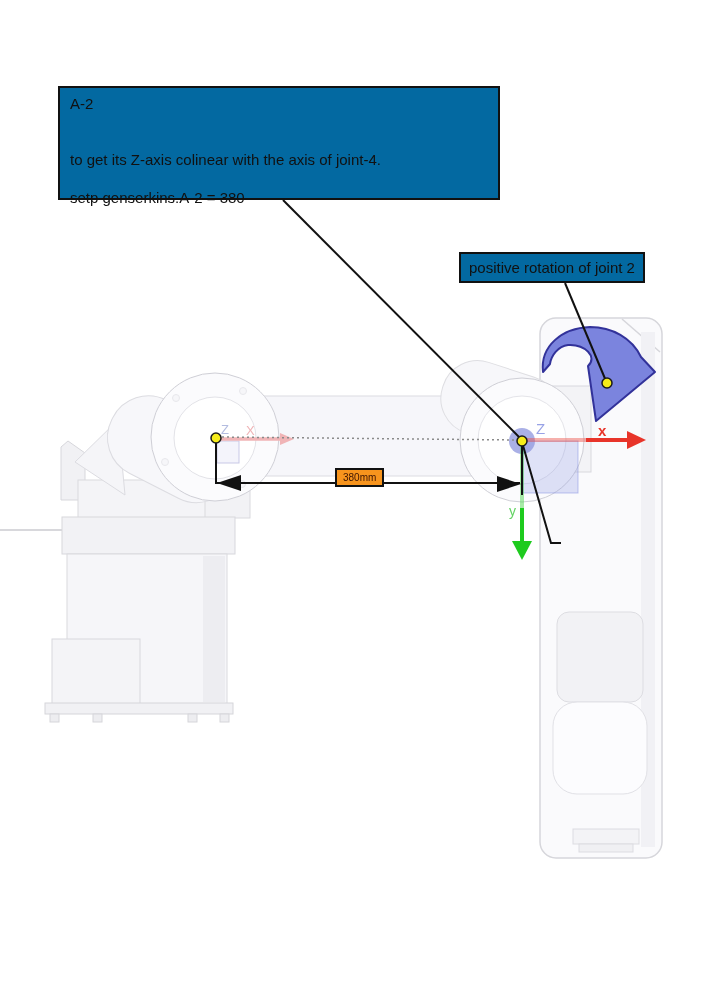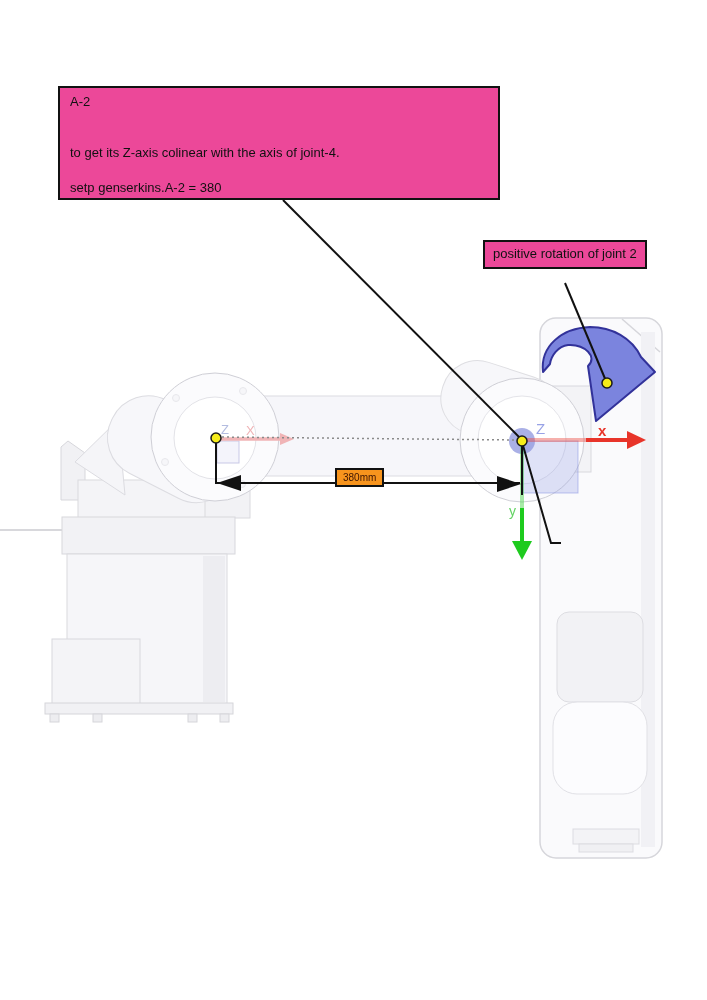--- a/index.html
+++ b/index.html
@@ -2,28 +2,28 @@
 <html><head>
 <meta charset="utf-8">
 <style>
   html,body{margin:0;padding:0;background:#fff;}
   #stage{
     position:relative;width:707px;height:1000px;background:#ffffff;
     font-family:"Liberation Sans", sans-serif;overflow:hidden;
   }
   #diagram-svg{position:absolute;left:0;top:0;width:707px;height:1000px;}
   .callout{
-    position:absolute;background:#ec4899;border:2px solid #111;
-    color:#111;font-size:13px;line-height:1.28;box-sizing:border-box;
+    position:absolute;background:#0369a1;border:2px solid #111;
+    color:#111;font-size:15px;line-height:1.28;box-sizing:border-box;
   }
   .callout.big{left:58px;top:86px;width:442px;height:114px;padding:6px 10px;}
   .callout.big .para{margin:0 0 0 0;}
   .callout.big .gap{height:18px;}
   .callout.small{padding:4px 8px;white-space:nowrap;}
-  #label-positive-rotation{left:459px;top:240px;margin-left:24px;}
+  #label-positive-rotation{left:459px;top:252px;}
   #label-axis-of-joint{left:559px;top:529px;}
   #label-dimension{
     position:absolute;left:335px;top:468px;background:#f7941d;border:2px solid #111;
     color:#3d1503;font-size:10px;padding:2px 6px;white-space:nowrap;box-sizing:border-box;
   }
   svg text{font-family:"Liberation Sans", sans-serif;}
 </style>
 </head>
 <body>
 

